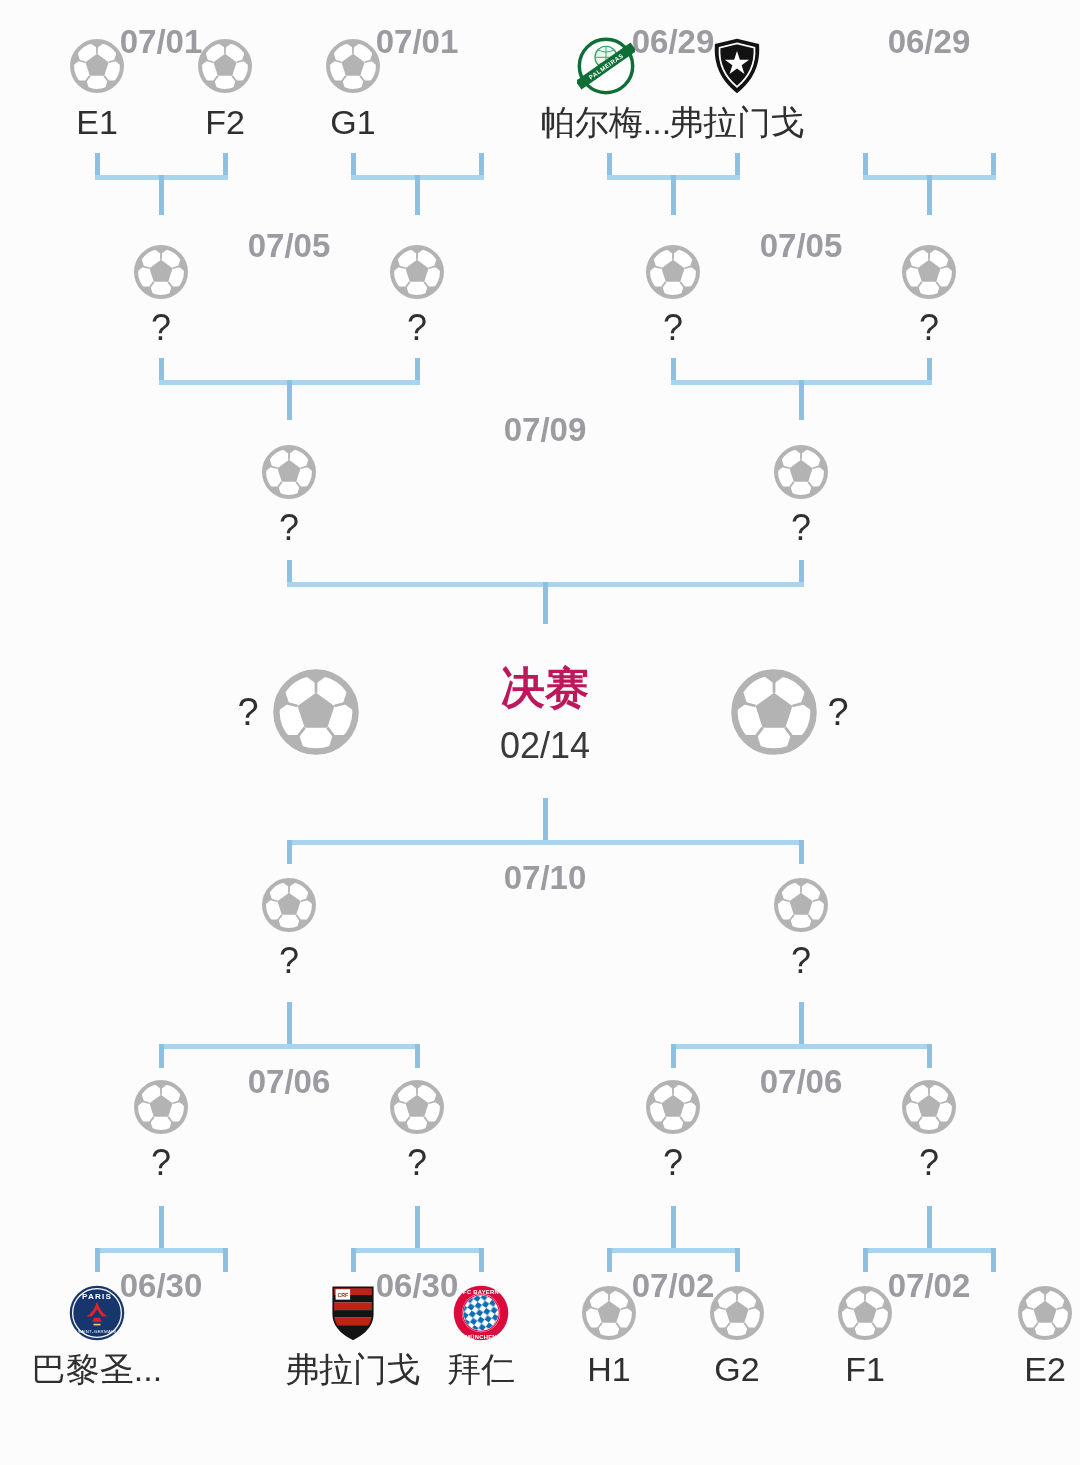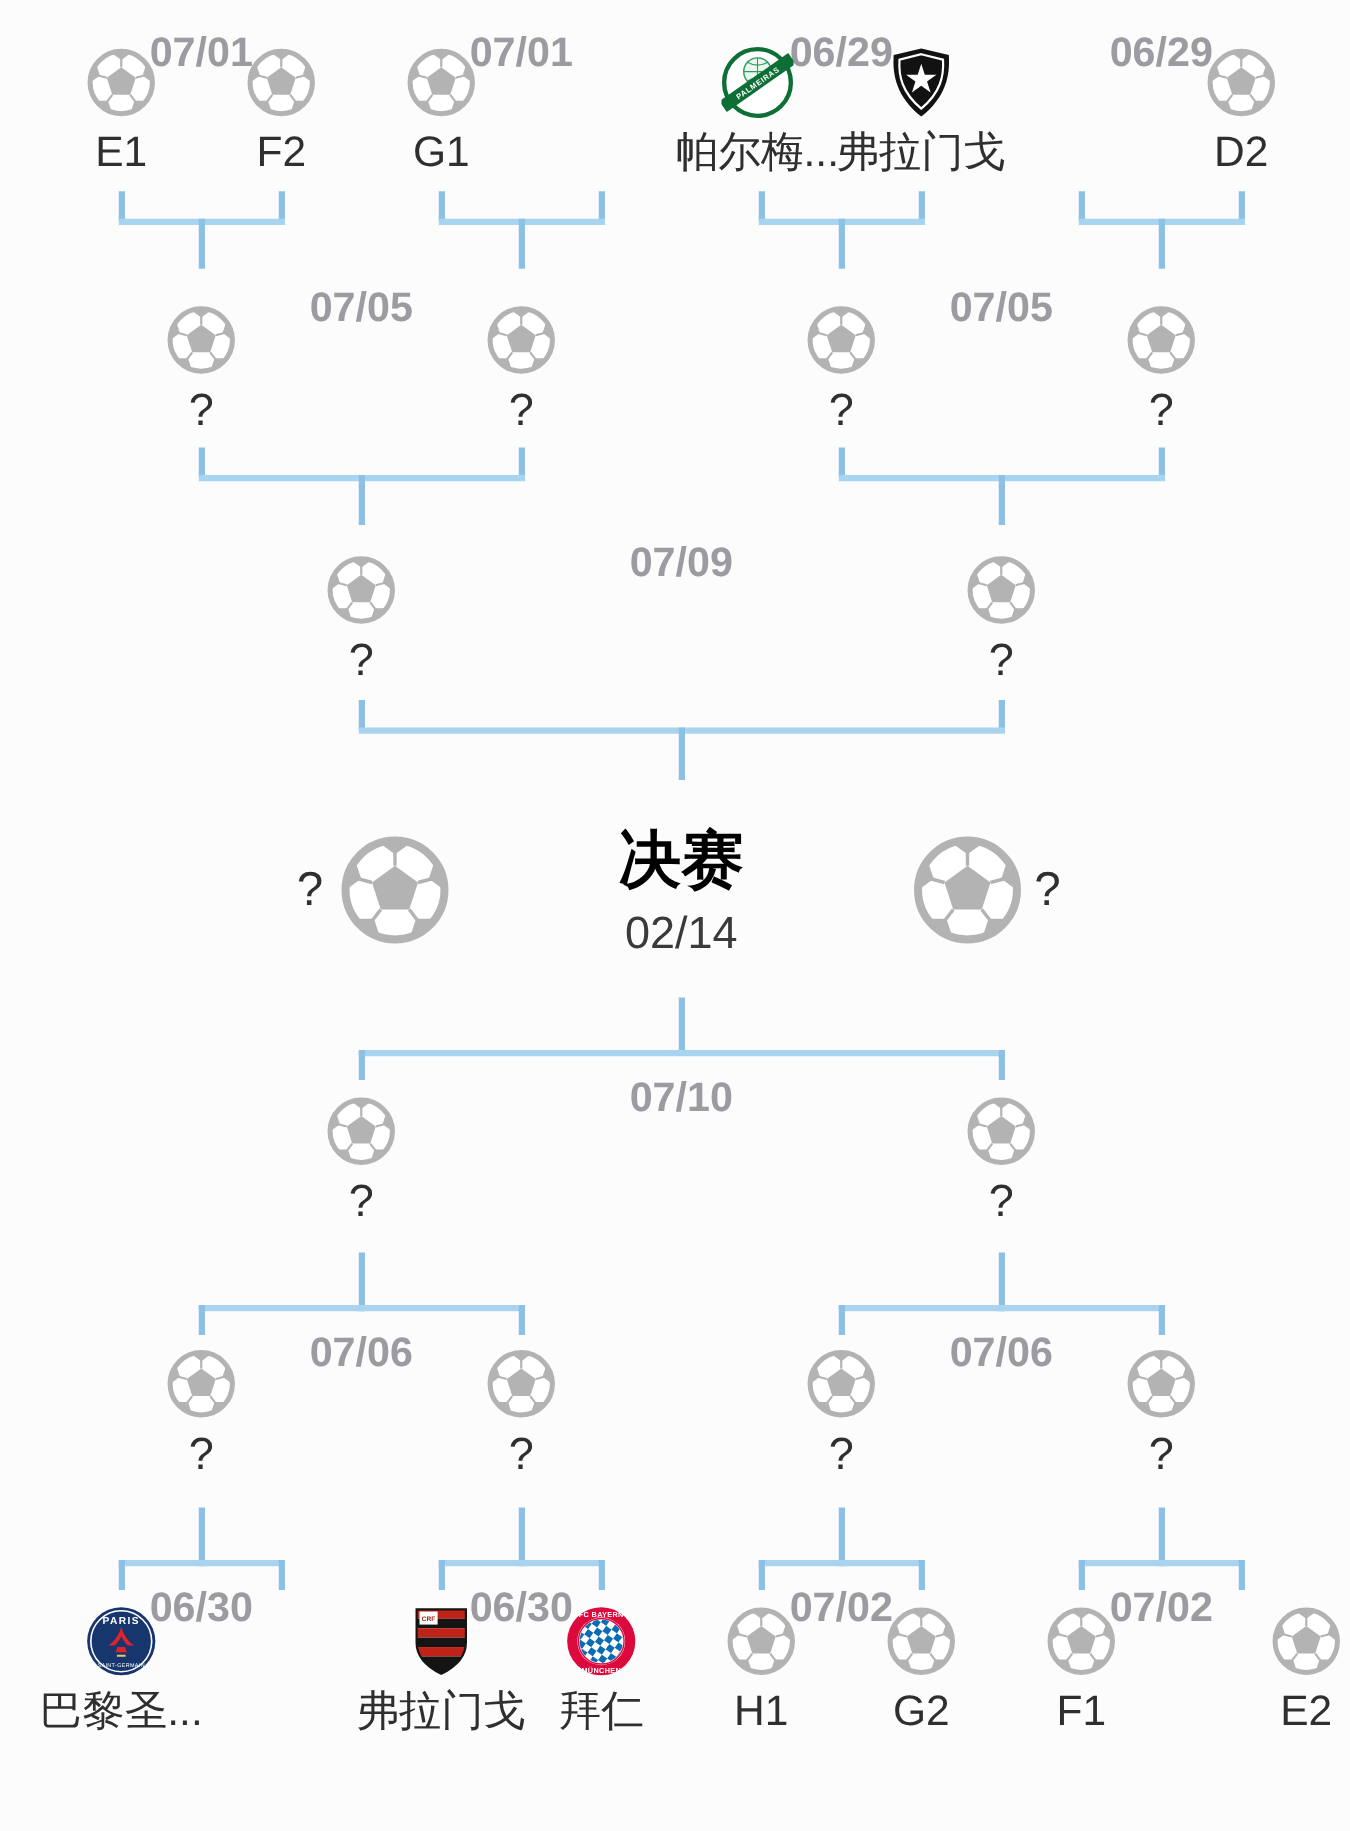--- a/index.html
+++ b/index.html
@@ -19,21 +19,21 @@
   
   .date{
     position:absolute;font-size:33px;font-weight:bold;color:#9b9ba1;
     line-height:40px;white-space:nowrap;text-align:center;
   }
   
   .cl{position:absolute;}
   .cl.v{width:5px;background:#8cc0e5;}
   .cl.h{height:5px;background:#a9d4f0;}
   
-  .final-title{position:absolute;font-size:50px;line-height:52px;font-weight:bold;color:#000000;white-space:nowrap;}
+  .final-title{position:absolute;font-size:44px;line-height:52px;font-weight:bold;color:#be185d;white-space:nowrap;}
   .final-date{position:absolute;font-size:36px;line-height:40px;color:#3a3a3a;white-space:nowrap;}
   .final-ball{position:absolute;width:92px;height:92px;}
   .final-q{position:absolute;font-size:38px;line-height:44px;font-weight:500;color:#2f2f2f;}
   svg text{font-family:"Liberation Sans",sans-serif;}
 </style>
 </head>
 <body>
 
 <svg width="0" height="0" style="position:absolute" aria-hidden="true">
   <defs>
@@ -168,26 +168,20 @@
         <use href="#i-pal"></use>
       </svg>
     <div class="label">帕尔梅...</div>
   </div>
   <div class="slot cx" style="left:737px;top:37px">
     <svg class="icon">
         <use href="#i-bot"></use>
       </svg>
     <div class="label">弗拉门戈</div>
   </div>
-  <div class="slot cx" style="left:993px;top:37px">
-    <svg class="icon">
-        <use href="#i-ball"></use>
-      </svg>
-    <div class="label">D2</div>
-  </div>
 
   <div class="cl v" style="left:95px;top:153px;height:24px"></div>
   <div class="cl v" style="left:223px;top:153px;height:24px"></div>
   <div class="cl h" style="left:95px;top:175px;width:133px"></div>
   <div class="cl v" style="left:159px;top:175px;height:40px"></div>
 
   <div class="cl v" style="left:351px;top:153px;height:24px"></div>
   <div class="cl v" style="left:479px;top:153px;height:24px"></div>
   <div class="cl h" style="left:351px;top:175px;width:133px"></div>
   <div class="cl v" style="left:415px;top:175px;height:40px"></div>
@@ -233,21 +227,21 @@
   <div class="cl v" style="left:159px;top:358px;height:24px"></div>
   <div class="cl v" style="left:415px;top:358px;height:24px"></div>
   <div class="cl h" style="left:159px;top:380px;width:261px"></div>
   <div class="cl v" style="left:287px;top:380px;height:40px"></div>
 
   <div class="cl v" style="left:671px;top:358px;height:24px"></div>
   <div class="cl v" style="left:927px;top:358px;height:24px"></div>
   <div class="cl h" style="left:671px;top:380px;width:261px"></div>
   <div class="cl v" style="left:799px;top:380px;height:40px"></div>
 
-  <div class="date cx" style="left:545px;top:430px">07/09</div>
+  <div class="date cx" style="left:545px;top:410px">07/09</div>
 
   <div class="slot cx" style="left:289px;top:443px">
     <svg class="icon">
         <use href="#i-ball"></use>
       </svg>
     <div class="label q">?</div>
   </div>
   <div class="slot cx" style="left:801px;top:443px">
     <svg class="icon">
         <use href="#i-ball"></use>

